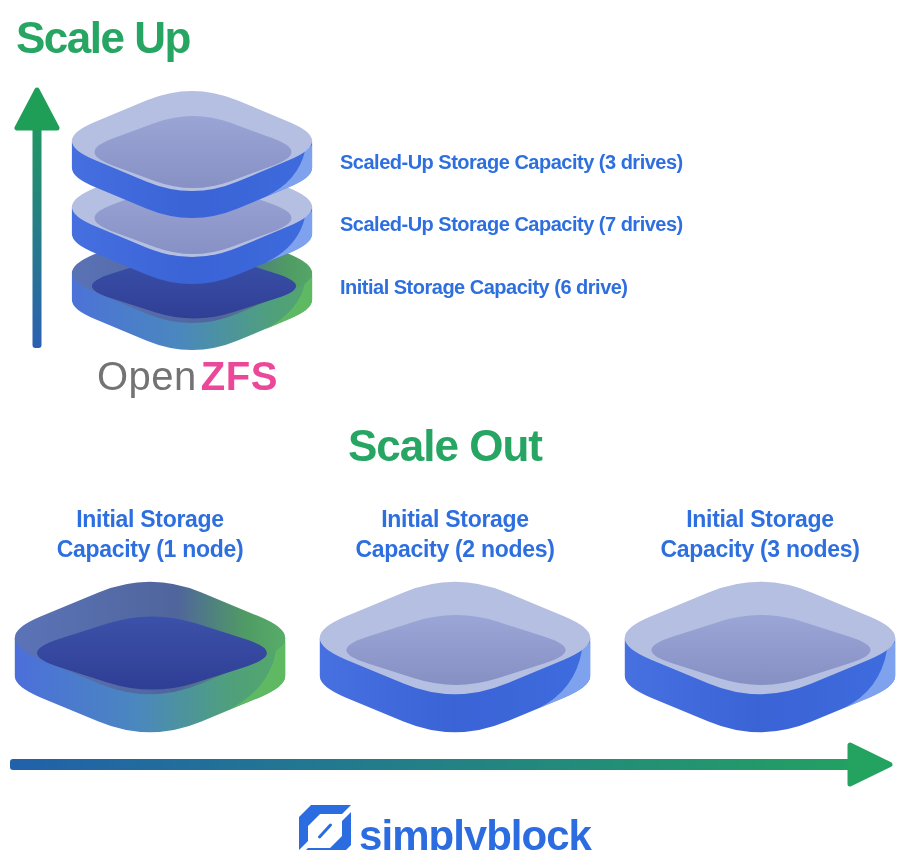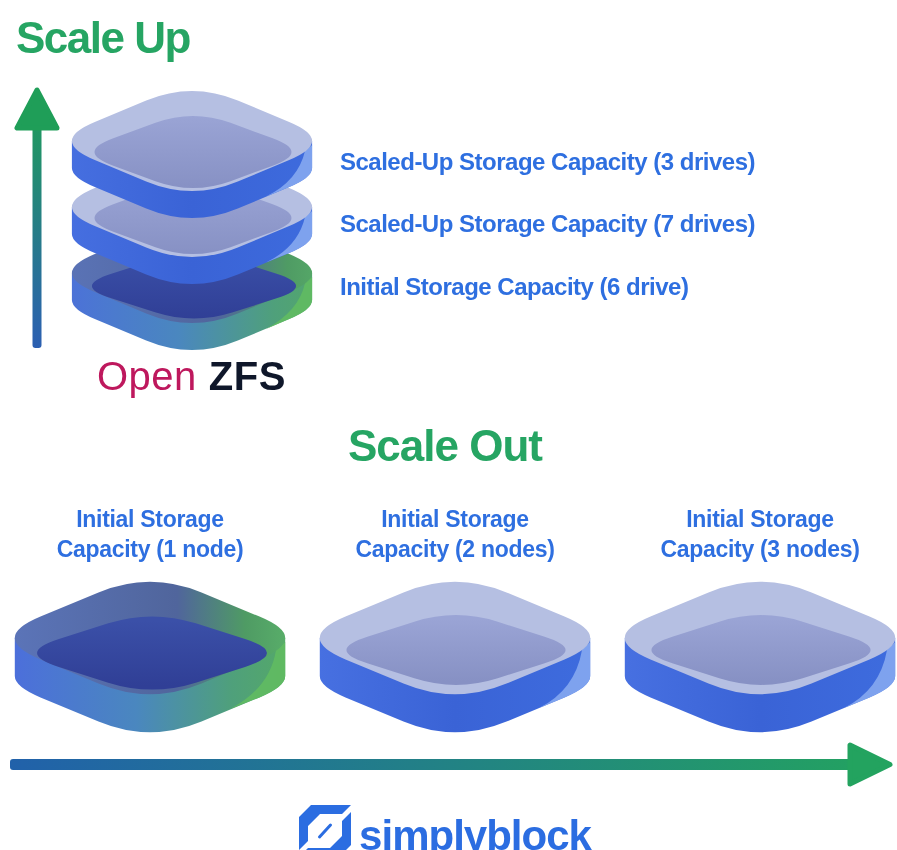--- a/index.html
+++ b/index.html
@@ -22,21 +22,21 @@
     letter-spacing: -1.5px;
     white-space: nowrap;
   }
   #title-scale-up { left: 16px; top: 16px; }
   #title-scale-out { left: 0; top: 424px; width: 890px; text-align: center; letter-spacing: -1px; }
 
   .drive-label {
     position: absolute;
     left: 340px;
     font-weight: 700;
-    font-size: 24px;
+    font-size: 20px;
     line-height: 28px;
     color: #2e6fe0;
     letter-spacing: -0.5px;
     white-space: nowrap;
   }
   #drive-label-3 { top: 148px; }
   #drive-label-2 { top: 210px; }
   #drive-label-1 { top: 273px; }
 
   .node-label {
@@ -55,22 +55,22 @@
   #node-label-3 { left: 600px; }
 
   .openzfs {
     position: absolute;
     left: 97px;
     top: 356px;
     font-size: 40px;
     line-height: 1;
     white-space: nowrap;
   }
-  .openzfs .open { font-weight: 400; color: #be185d; letter-spacing: 0.5px; }
-  .openzfs .zfs  { font-weight: 700; color: #0f172a; margin-left: 12px; letter-spacing: 0.5px; }
+  .openzfs .open { font-weight: 400; color: #737373; letter-spacing: 0.5px; }
+  .openzfs .zfs  { font-weight: 700; color: #ec4899; margin-left: 4px; letter-spacing: 0.5px; }
 
   .footer-logo {
     position: absolute;
     left: 0;
     top: 789px;
     width: 890px;
     display: flex;
     justify-content: center;
     align-items: flex-end;
     gap: 8px;

